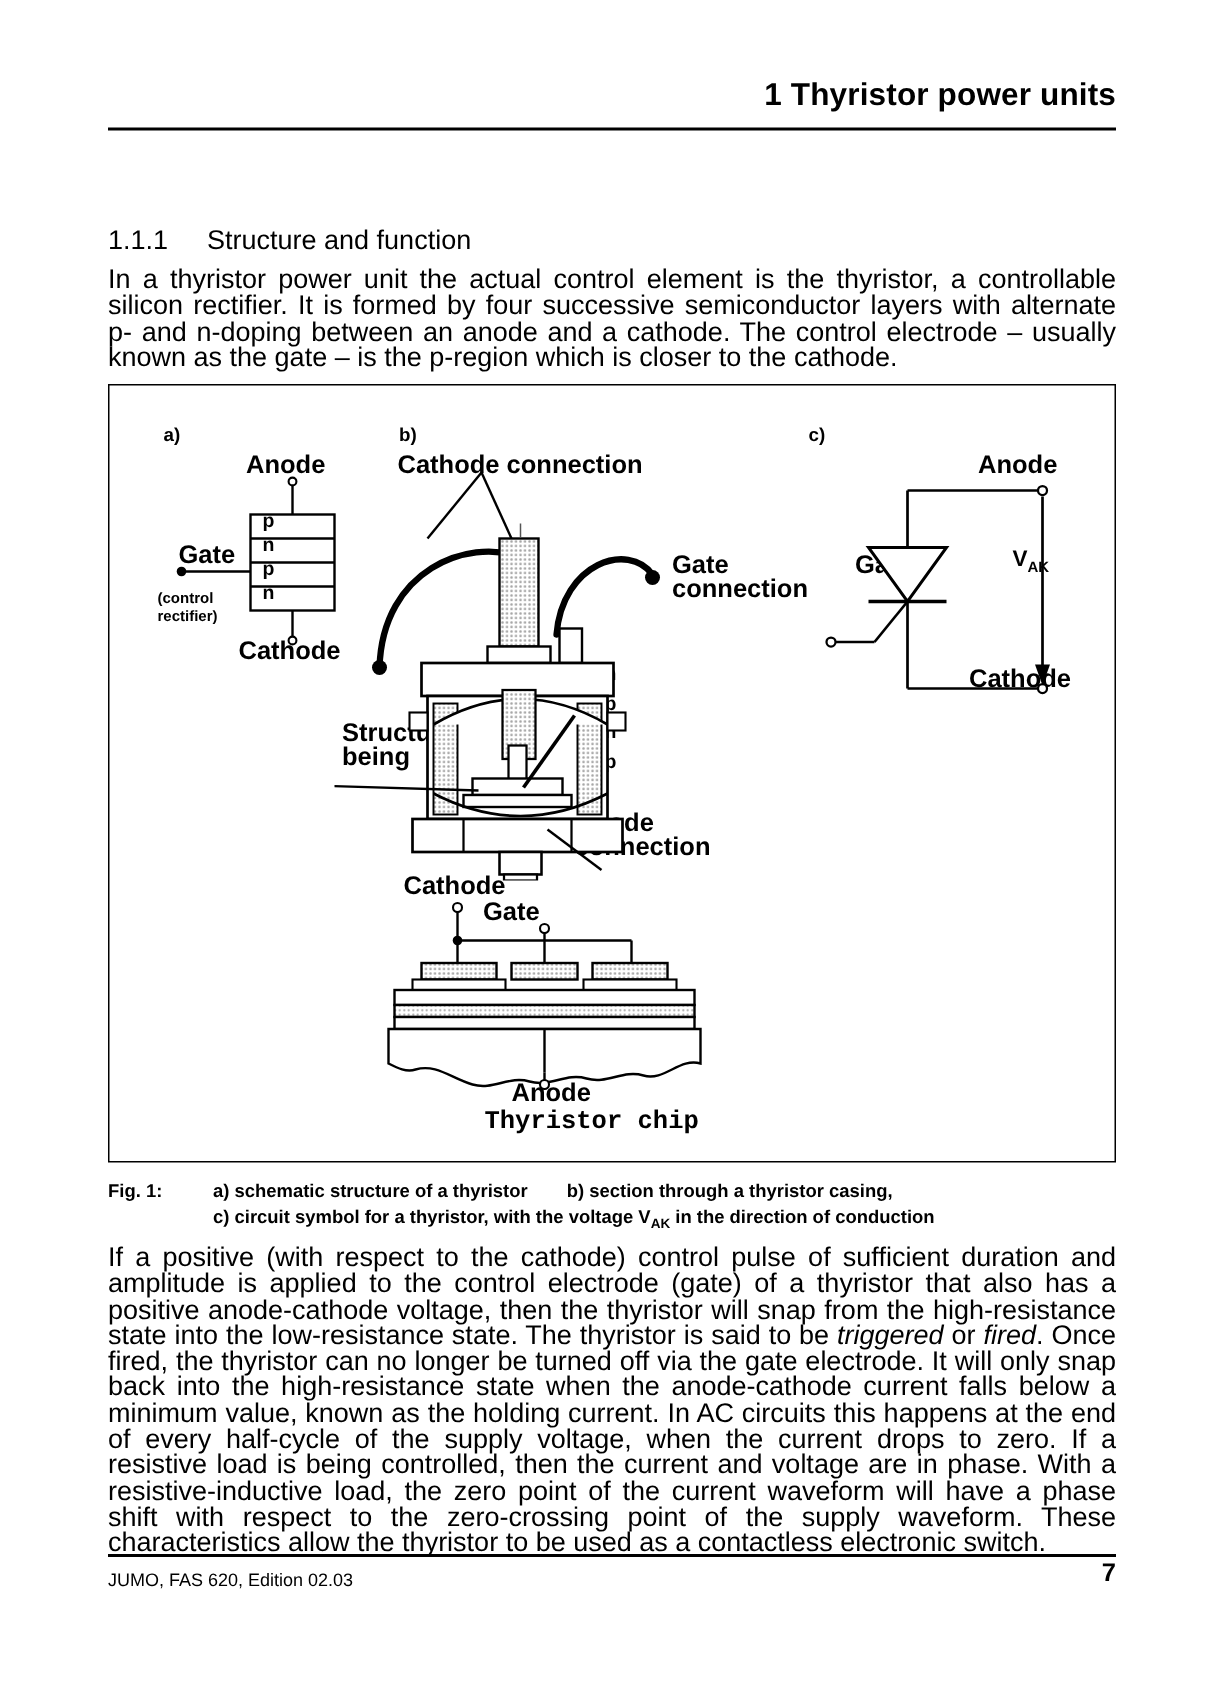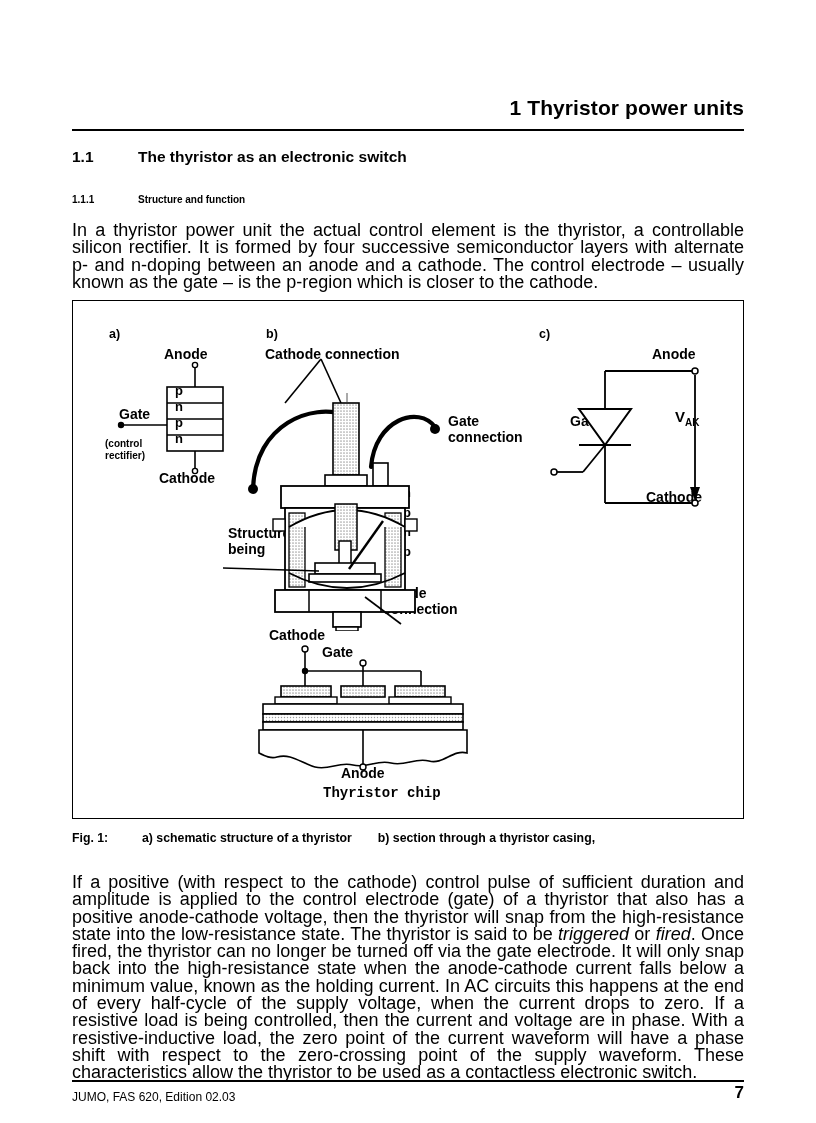--- a/index.html
+++ b/index.html
@@ -13,21 +13,20 @@
     position: relative;
     font-family: "Liberation Sans", sans-serif;
     color: #000000;
     overflow: hidden;
   }
   .page {
     position: absolute;
     left: 0; top: 0;
     width: 816px;
     height: 913px;
-    margin-top: 44px;
   }
 
   
   .chapter-title {
     position: absolute;
     left: 72px; top: 52px;
     width: 672px;
     text-align: right;
     font-size: 21px;
     font-weight: bold;
@@ -48,22 +47,22 @@
     width: 672px;
     font-size: 15.5px;
     font-weight: bold;
   }
   .h1row .num { display: inline-block; width: 66px; }
 
   .h2row {
     position: absolute;
     left: 72px; top: 150px;
     width: 672px;
-    font-size: 10px;
-    font-weight: bold;
+    font-size: 18px;
+    font-weight: normal;
   }
   .h2row .num { display: inline-block; width: 66px; }
 
   
   .para {
     position: absolute;
     left: 72px;
     width: 672px;
     font-size: 18px;
     line-height: 17.3px;
@@ -89,21 +88,21 @@
   
   .panel-letter {
     position: absolute;
     font-size: 12.5px;
     font-weight: bold;
   }
 
   
   .dlabel {
     position: absolute;
-    font-size: 14px;
+    font-size: 17px;
     font-weight: bold;
     white-space: nowrap;
     line-height: 14px;
   }
   .dlabel.small {
     font-size: 10px;
     line-height: 11.5px;
   }
   .dlabel.layer {
     font-size: 13px;
@@ -148,23 +147,20 @@
   svg { display: block; }
 </style>
 </head>
 <body>
 
 <div class="page">
 
   <div class="chapter-title">1 Thyristor power units</div>
   <div class="header-rule"></div>
 
-  <div class="h1row">
-    <span class="num">1.1</span><span>The thyristor as an electronic switch</span>
-  </div>
 
   <div class="h2row">
     <span class="num">1.1.1</span><span>Structure and function</span>
   </div>
 
   <div class="para" id="intro-para">In a thyristor power unit the actual control element is the thyristor, a controllable silicon rectifier. It is formed by four successive semiconductor layers with alternate p- and n-doping between an anode and a cathode. The control electrode – usually known as the gate – is the p-region which is closer to the cathode.</div>
 
   <div class="figure-frame">
     <div class="fig-inner">
 
@@ -356,20 +352,21 @@
         <line x1="110" y1="89" x2="110" y2="118" stroke="#000" stroke-width="1.6"></line>
         <line x1="110" y1="118" x2="110" y2="124" stroke="#000" stroke-width="1.6"></line>
         <circle cx="110" cy="126" r="3" fill="#fff" stroke="#000" stroke-width="1.4"></circle>
       </svg>
 
     </div>
   </div>
 
   <div class="fig-caption">
     <span class="figlabel">Fig. 1:</span><span>a) schematic structure of a thyristor</span><span style="display:inline-block; width:26px;"></span><span>b) section through a thyristor casing,</span>
+    <span class="cap-line2"><span>c) circuit symbol for a thyristor, with the voltage V</span><sub>AK</sub><span> in the direction of conduction</span></span>
   </div>
 
   <div class="para" id="body-para">
     <span>If a positive (with respect to the cathode) control pulse of sufficient duration and amplitude is applied to the control electrode (gate) of a thyristor that also has a positive anode-cathode voltage, then the thyristor will snap from the high-resistance state into the low-resistance state. The thyristor is said to be </span><i>triggered</i><span> or </span><i>fired</i><span>. Once fired, the thyristor can no longer be turned off via the gate electrode. It will only snap back into the high-resistance state when the anode-cathode current falls below a minimum value, known as the holding current. In AC circuits this happens at the end of every half-cycle of the supply voltage, when the current drops to zero. If a resistive load is being controlled, then the current and voltage are in phase. With a resistive-inductive load, the zero point of the current waveform will have a phase shift with respect to the zero-crossing point of the supply waveform. These characteristics allow the thyristor to be used as a contactless electronic switch.</span>
   </div>
 
   <div class="footer-rule"></div>
   <div class="footer-left">JUMO, FAS 620, Edition 02.03</div>
   <div class="footer-page">7</div>
 

